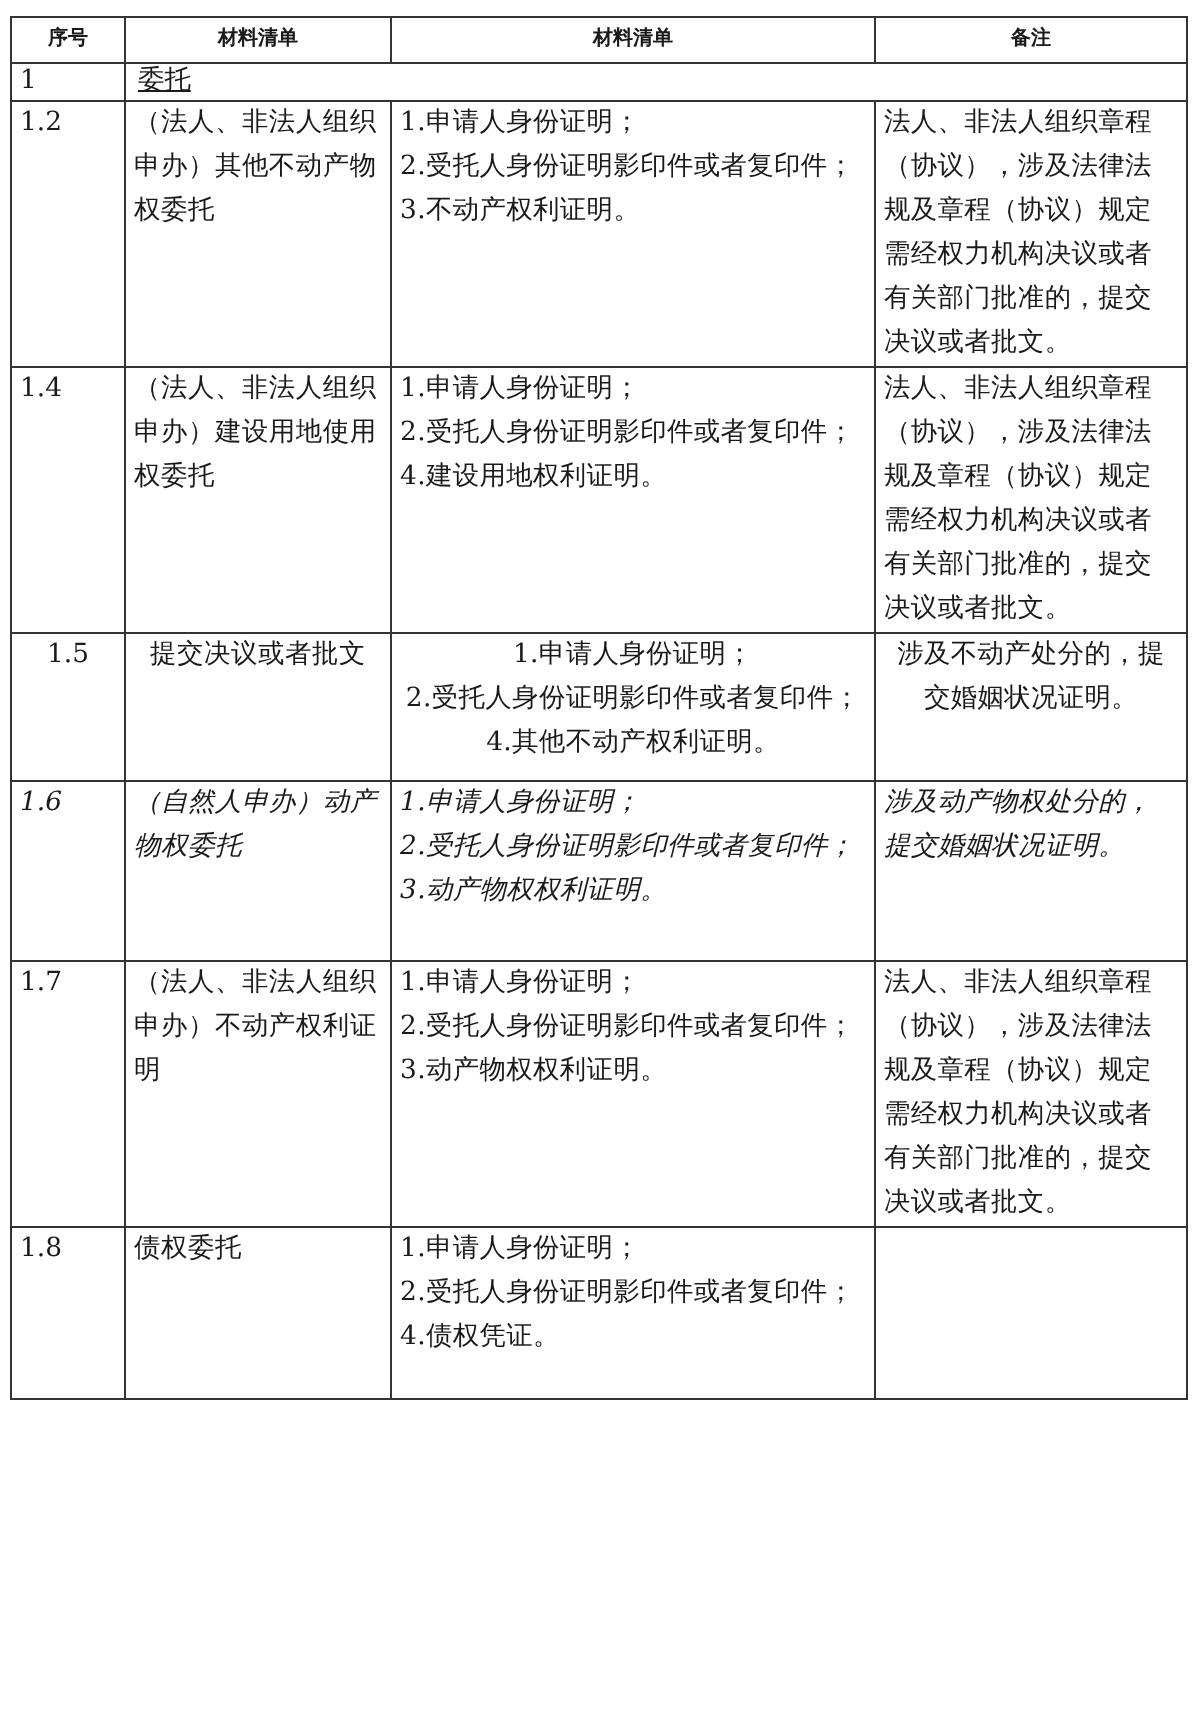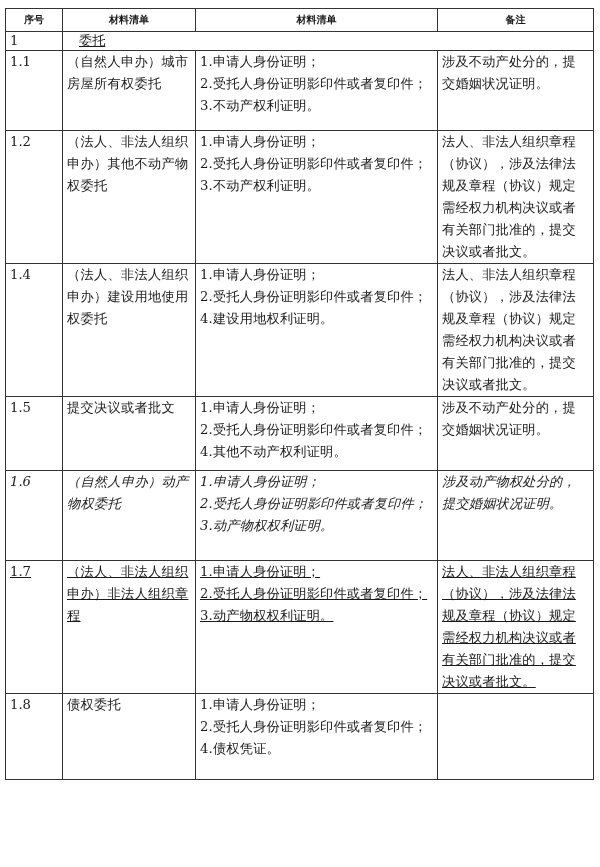--- a/index.html
+++ b/index.html
@@ -40,75 +40,65 @@
     <tr>
       <th>序号</th>
       <th>材料清单</th>
       <th>材料清单</th>
       <th>备注</th>
     </tr>
   </thead>
   <tbody id="tbody">
     <tr class="section">
       <td class="num">1</td>
-      <td colspan="3" style="padding-left:16px;text-decoration:underline;">委托</td>
+      <td colspan="3" style="padding-left:6px;text-decoration:underline;">委托</td>
     </tr>
-  <tr style="height: 80px;">
-    <td class="num">1.1</td>
-    <td class="item">（自然人申办）城市房屋所有权委托</td>
-    <td class="mat">
-          <span class="line">1.申请人身份证明；</span>
-          <span class="line">2.受托人身份证明影印件或者复印件；</span>
-          <span class="line">3.不动产权利证明。</span>
-        </td>
-    <td class="note">涉及不动产处分的，提交婚姻状况证明。</td>
-  </tr>
       <tr style="height: 120px;">
     <td class="num">1.2</td>
     <td class="item">（法人、非法人组织申办）其他不动产物权委托</td>
     <td class="mat">
           <span class="line">1.申请人身份证明；</span>
           <span class="line">2.受托人身份证明影印件或者复印件；</span>
           <span class="line">3.不动产权利证明。</span>
         </td>
     <td class="note">法人、非法人组织章程（协议），涉及法律法规及章程（协议）规定需经权力机构决议或者有关部门批准的，提交决议或者批文。</td>
   </tr>
       <tr style="height: 126px;">
     <td class="num">1.4</td>
     <td class="item">（法人、非法人组织申办）建设用地使用权委托</td>
     <td class="mat">
           <span class="line">1.申请人身份证明；</span>
           <span class="line">2.受托人身份证明影印件或者复印件；</span>
           <span class="line">4.建设用地权利证明。</span>
         </td>
     <td class="note">法人、非法人组织章程（协议），涉及法律法规及章程（协议）规定需经权力机构决议或者有关部门批准的，提交决议或者批文。</td>
   </tr>
-      <tr style="height: 74px;">
+      <tr style="height: 74px; text-align: center;">
     <td class="num">1.5</td>
     <td class="item">提交决议或者批文</td>
     <td class="mat">
           <span class="line">1.申请人身份证明；</span>
           <span class="line">2.受托人身份证明影印件或者复印件；</span>
           <span class="line">4.其他不动产权利证明。</span>
         </td>
     <td class="note">涉及不动产处分的，提交婚姻状况证明。</td>
   </tr>
       <tr style="height: 90px; font-style: italic;">
     <td class="num">1.6</td>
     <td class="item">（自然人申办）动产物权委托</td>
     <td class="mat">
           <span class="line">1.申请人身份证明；</span>
           <span class="line">2.受托人身份证明影印件或者复印件；</span>
           <span class="line">3.动产物权权利证明。</span>
         </td>
     <td class="note">涉及动产物权处分的，提交婚姻状况证明。</td>
   </tr>
-      <tr style="height: 132px; text-decoration: underline;">
+      <tr style="height: 132px;">
     <td class="num">1.7</td>
-    <td class="item">（法人、非法人组织申办）非法人组织章程</td>
+    <td class="item">（法人、非法人组织申办）不动产权利证明</td>
     <td class="mat">
           <span class="line">1.申请人身份证明；</span>
           <span class="line">2.受托人身份证明影印件或者复印件；</span>
           <span class="line">3.动产物权权利证明。</span>
         </td>
     <td class="note">法人、非法人组织章程（协议），涉及法律法规及章程（协议）规定需经权力机构决议或者有关部门批准的，提交决议或者批文。</td>
   </tr>
       <tr style="height: 86px;">
     <td class="num">1.8</td>
     <td class="item">债权委托</td>

